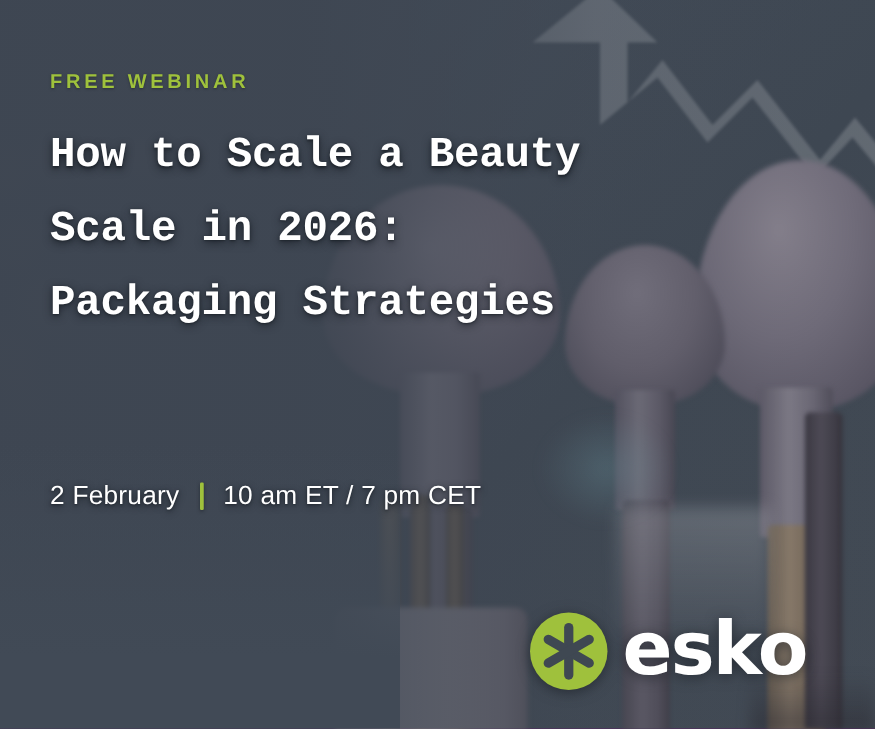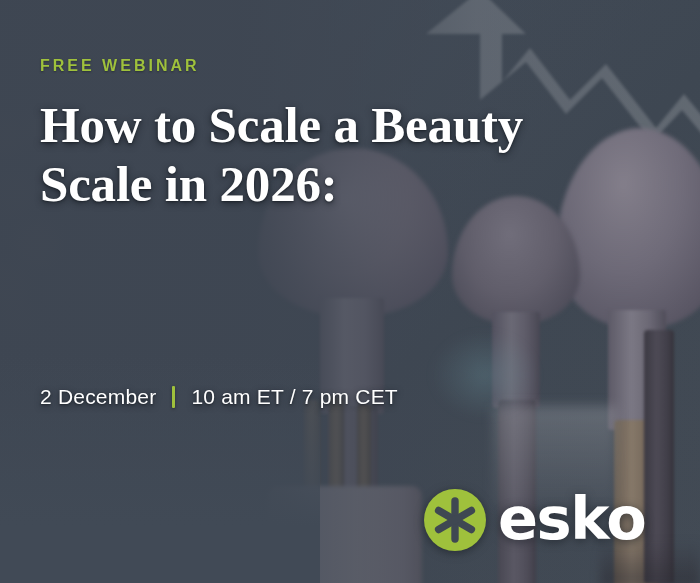--- a/index.html
+++ b/index.html
@@ -99,23 +99,23 @@
     text-transform:uppercase;
     font-family:"Liberation Sans", sans-serif;
     text-shadow:0 1px 2px rgba(25,30,38,.55);
     white-space:nowrap;
   }
 
   .headline {
     position:absolute;
     left:40px; top:96px;
     width:600px;
-    font-family:Liberation Serif, serif;
+    font-family:Liberation Mono, monospace;
     font-weight:bold;
-    font-size:51px;
+    font-size:34px;
     line-height:59px;
     color:#ffffff;
     letter-spacing:-0.2px;
     text-shadow:0 2px 7px rgba(22,27,34,.75), 0 1px 2px rgba(22,27,34,.65);
   }
   .headline .hl-line { display:block; white-space:nowrap; }
 
   .datebar {
     position:absolute;
     left:40px; top:385px;
@@ -134,21 +134,21 @@
     background:#9fc13c;
     margin:0 16px;
     border-radius:1px;
     box-shadow:0 1px 3px rgba(22,27,34,.6);
   }
 
   
   .logo {
     position:absolute;
     left:424px; top:489px;
-    display:flex; 
+    display:flex; align-items:center;
     filter:drop-shadow(0 2px 5px rgba(22,27,34,.6));
   }
   .logo-mark {
     position:relative;
     width:62px; height:62px;
     border-radius:50%;
     background:#9fc13c;
     flex:0 0 auto;
   }
   .logo-mark svg { position:absolute; left:0; top:0; }
@@ -241,24 +241,25 @@
   <div class="bg-leftwash"></div>
   <div class="bg-bottomwash"></div>
 
   <div class="content">
 
     <div class="eyebrow">FREE WEBINAR</div>
 
     <h1 class="headline">
       <span class="hl-line">How to Scale a Beauty</span>
       <span class="hl-line">Scale in 2026:</span>
+      <span class="hl-line">Packaging Strategies</span>
     </h1>
 
     <div class="datebar">
-      <span>2 December</span>
+      <span>2 February</span>
       <span class="sep"></span>
       <span>10 am ET / 7 pm CET</span>
     </div>
 
     <div class="logo">
       <div class="logo-mark">
         <svg width="62" height="62" viewBox="0 0 62 62" xmlns="http://www.w3.org/2000/svg">
           <g stroke="#3f4852" stroke-width="7.4" stroke-linecap="round">
             <line x1="31" y1="12" x2="31" y2="50"></line>
             <line x1="14.6" y1="21.5" x2="47.4" y2="40.5"></line>

